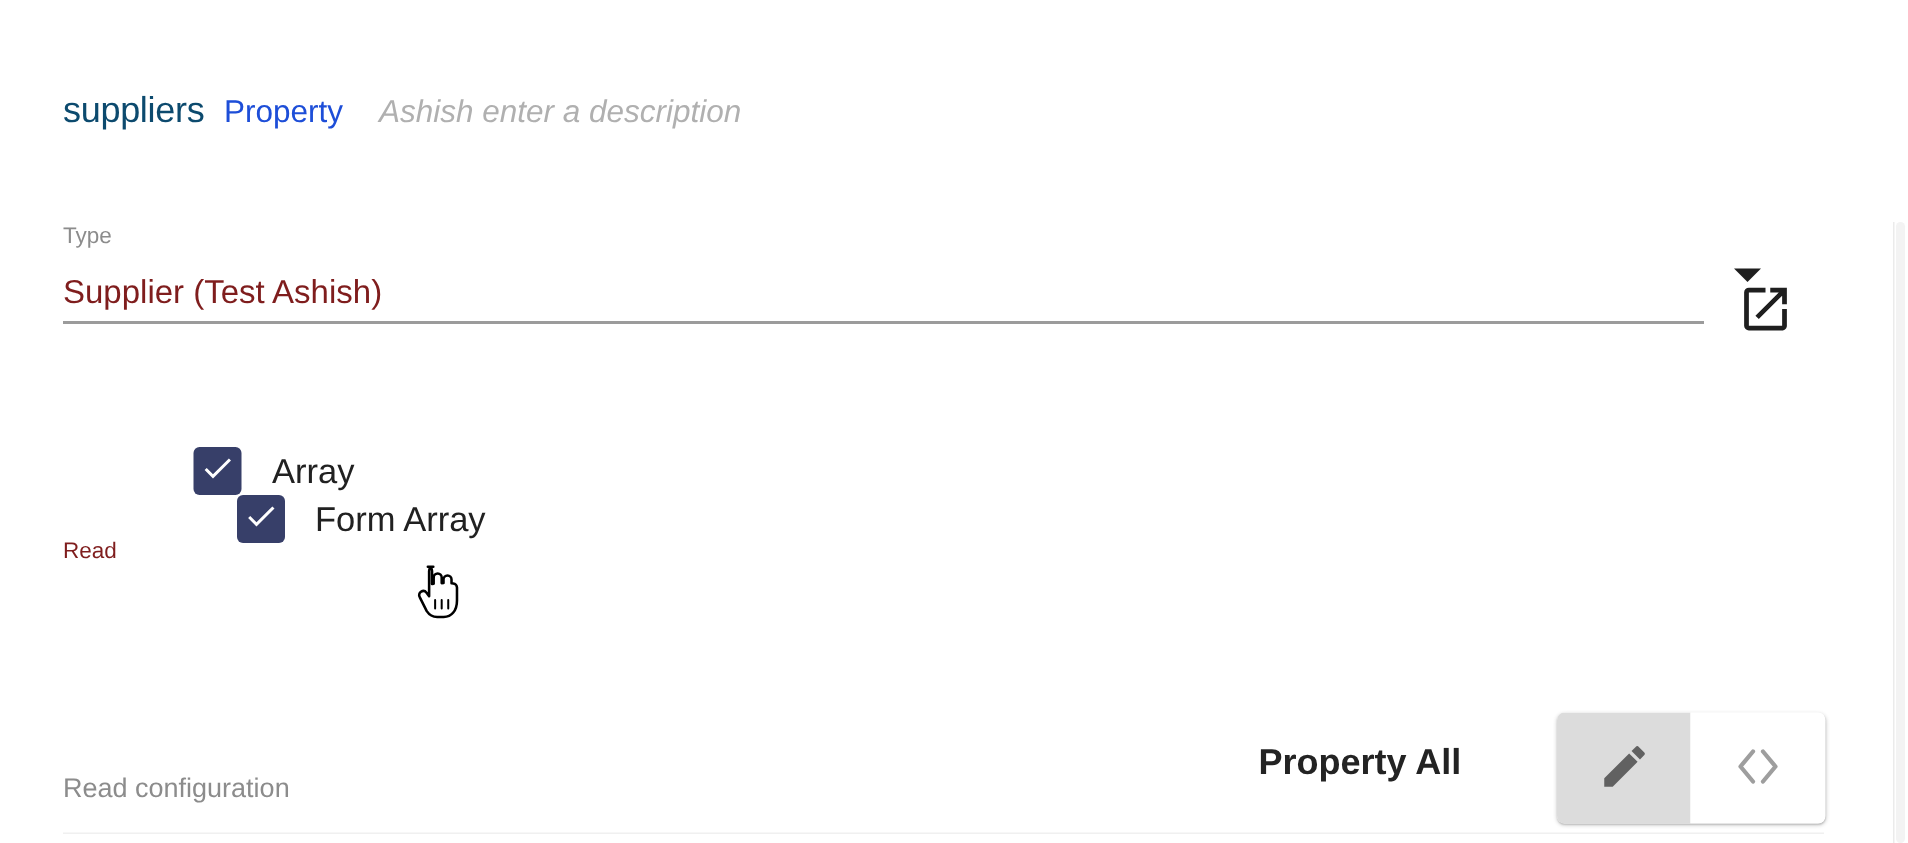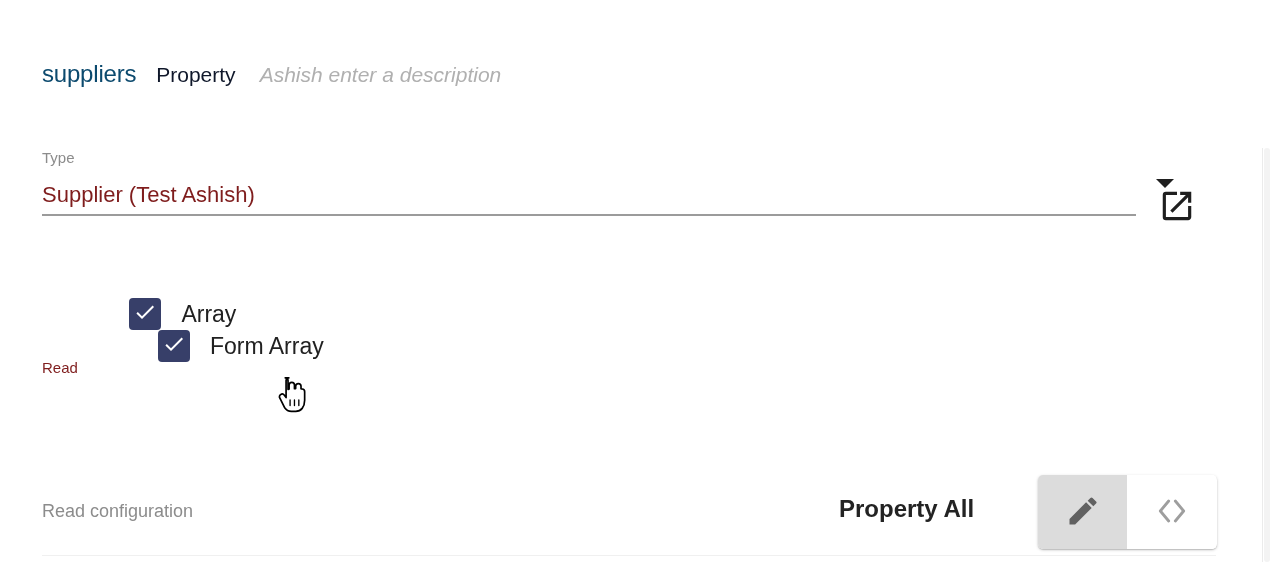--- a/index.html
+++ b/index.html
@@ -36,22 +36,22 @@
   .prop-title {
     font-size: 24px;
     font-weight: 400;
     color: #0c4a6e;
     letter-spacing: -0.2px;
     line-height: 44px;
   }
   .prop-kind {
     font-size: 21px;
     font-weight: 400;
-    color: #0f172a;
-    margin-left: 20px;
+    color: #1d4ed8;
+    margin-left: 13px;
     line-height: 44px;
   }
   .prop-desc {
     font-size: 21px;
     font-style: italic;
     font-weight: 400;
     color: #b0b0b0;
     margin-left: 24px;
     line-height: 44px;
   }
@@ -178,21 +178,21 @@
   .readcfg-row {
     position: absolute;
     left: 42px;
     top: 490px;
     width: 1174px;
     height: 44px;
   }
   .readcfg-label {
     position: absolute;
     left: 0;
-    top: 9px;
+    top: 23px;
     font-size: 18px;
     color: #8c8c8c;
     line-height: 24px;
   }
   .collapse-all {
     position: absolute;
     left: 797px;
     top: 2px;
     font-size: 24px;
     font-weight: 700;

